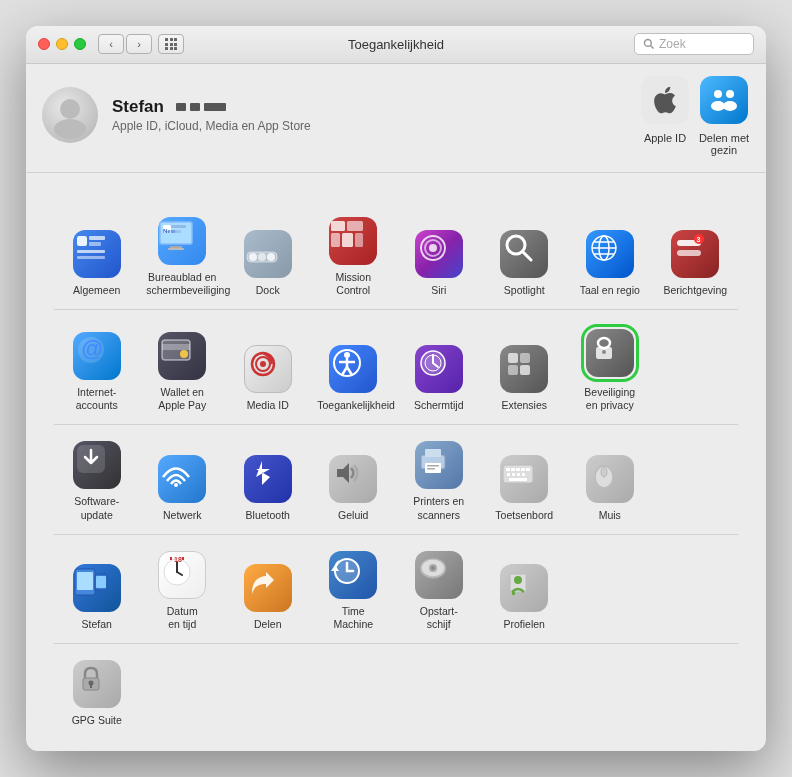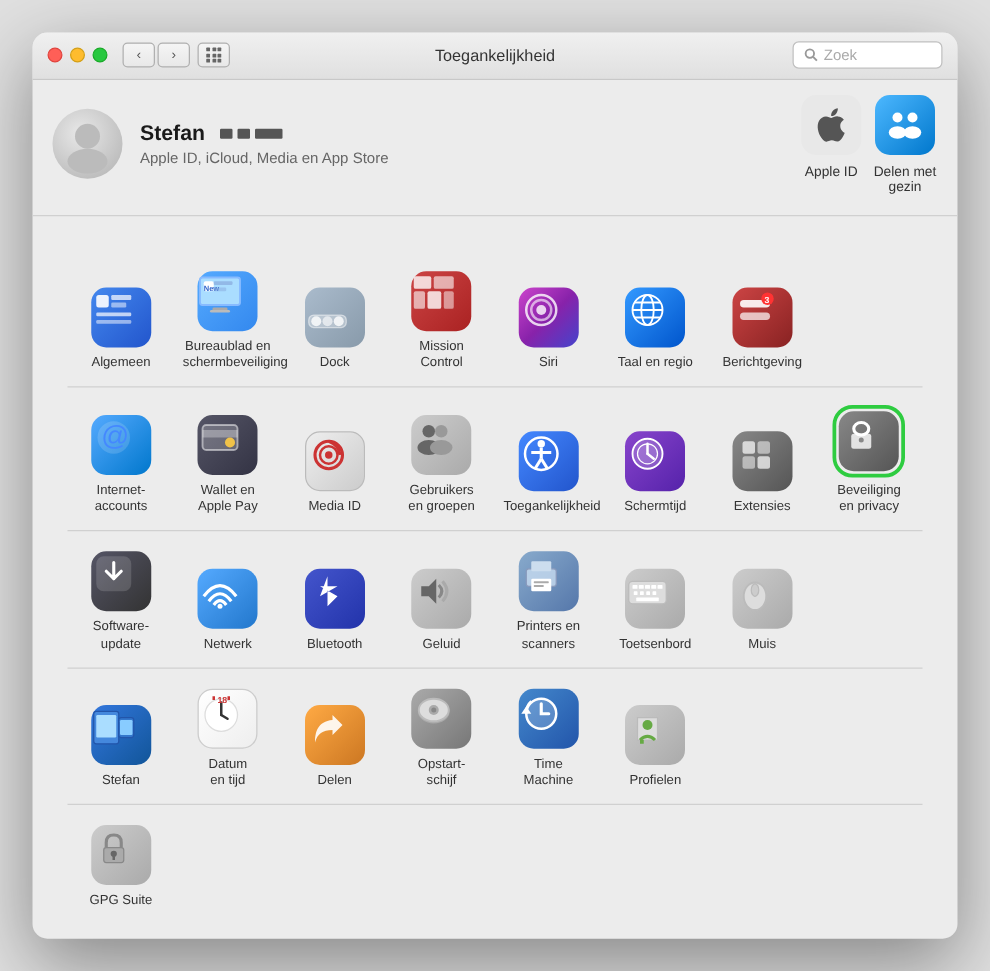--- a/index.html
+++ b/index.html
@@ -441,20 +441,29 @@
             <div class="icon-img icon-siri"><svg width="36" height="36" viewBox="0 0 36 36">
       <circle cx="18" cy="18" r="12" fill="none" stroke="rgba(255,255,255,0.8)" stroke-width="2"></circle>
       <circle cx="18" cy="18" r="8" fill="none" stroke="rgba(255,255,255,0.6)" stroke-width="2"></circle>
       <circle cx="18" cy="18" r="4" fill="rgba(255,255,255,0.8)"></circle>
     </svg></div>
           </div>
           <span class="icon-label">Siri</span>
         </div>
         <div class="icon-item">
           <div class="icon-wrapper">
+            <div class="icon-img icon-spotlight"><svg width="36" height="36" viewBox="0 0 36 36">
+      <circle cx="16" cy="15" r="9" fill="none" stroke="white" stroke-width="3"></circle>
+      <line x1="23" y1="22" x2="31" y2="30" stroke="white" stroke-width="3" stroke-linecap="round"></line>
+    </svg></div>
+          </div>
+          <span class="icon-label">Spotlight</span>
+        </div>
+        <div class="icon-item">
+          <div class="icon-wrapper">
             <div class="icon-img icon-language"><svg width="36" height="36" viewBox="0 0 36 36">
       <circle cx="18" cy="18" r="12" fill="none" stroke="white" stroke-width="1.5"></circle>
       <ellipse cx="18" cy="18" rx="5" ry="12" fill="none" stroke="white" stroke-width="1.5"></ellipse>
       <line x1="6" y1="18" x2="30" y2="18" stroke="white" stroke-width="1.5"></line>
       <line x1="8" y1="12" x2="28" y2="12" stroke="white" stroke-width="1.5"></line>
       <line x1="8" y1="24" x2="28" y2="24" stroke="white" stroke-width="1.5"></line>
     </svg></div>
           </div>
           <span class="icon-label">Taal en regio</span>
         </div>
@@ -495,31 +504,20 @@
         <div class="icon-item">
           <div class="icon-wrapper">
             <div class="icon-img icon-touchid"><svg width="36" height="36" viewBox="0 0 36 36">
       <circle cx="18" cy="18" r="11" fill="none" stroke="#cc3333" stroke-width="2.5"></circle>
       <circle cx="18" cy="18" r="7" fill="none" stroke="#cc3333" stroke-width="2"></circle>
       <circle cx="18" cy="18" r="3" fill="#cc3333"></circle>
       <path d="M18 7 Q26 10 27 18" fill="none" stroke="#cc3333" stroke-width="2.5"></path>
     </svg></div>
           </div>
           <span class="icon-label">Media ID</span>
-        </div>
-        <div class="icon-item">
-          <div class="icon-wrapper">
-            <div class="icon-img icon-users"><svg width="36" height="36" viewBox="0 0 36 36">
-      <circle cx="14" cy="13" r="5" fill="#666"></circle>
-      <ellipse cx="14" cy="26" rx="9" ry="6" fill="#666"></ellipse>
-      <circle cx="24" cy="13" r="5" fill="#999"></circle>
-      <ellipse cx="24" cy="26" rx="9" ry="6" fill="#999"></ellipse>
-    </svg></div>
-          </div>
-          <span class="icon-label">Gebruikers<br>en groepen</span>
         </div>
         <div class="icon-item">
           <div class="icon-wrapper">
             <div class="icon-img icon-accessibility"><svg width="36" height="36" viewBox="0 0 36 36">
       <circle cx="18" cy="18" r="13" fill="none" stroke="white" stroke-width="2"></circle>
       <circle cx="18" cy="10" r="3" fill="white"></circle>
       <line x1="18" y1="13" x2="18" y2="22" stroke="white" stroke-width="2.5"></line>
       <line x1="10" y1="17" x2="26" y2="17" stroke="white" stroke-width="2.5"></line>
       <line x1="18" y1="22" x2="13" y2="30" stroke="white" stroke-width="2.5"></line>
       <line x1="18" y1="22" x2="23" y2="30" stroke="white" stroke-width="2.5"></line>
@@ -672,42 +670,42 @@
         <div class="icon-item">
           <div class="icon-wrapper">
             <div class="icon-img icon-sharing"><svg width="36" height="36" viewBox="0 0 36 36">
       <path d="M22 8 L30 16 L22 24 L22 20 C14 20 10 23 8 30 C8 22 10 13 22 12 Z" fill="white" opacity="0.9"></path>
     </svg></div>
           </div>
           <span class="icon-label">Delen</span>
         </div>
         <div class="icon-item">
           <div class="icon-wrapper">
+            <div class="icon-img icon-timemachine"><svg width="36" height="36" viewBox="0 0 36 36">
+      <circle cx="18" cy="20" r="12" fill="rgba(255,255,255,0.2)" stroke="white" stroke-width="2"></circle>
+      <path d="M18 12 L18 20 L24 20" fill="none" stroke="white" stroke-width="2.5" stroke-linecap="round"></path>
+      <path d="M10 10 A12 12 0 0 0 6 20" fill="none" stroke="white" stroke-width="2"></path>
+      <polygon points="6,14 10,20 2,20" fill="white"></polygon>
+    </svg></div>
+          </div>
+          <span class="icon-label">Time<br>Machine</span>
+        </div>
+        <div class="icon-item">
+          <div class="icon-wrapper">
             <div class="icon-img icon-startup"><svg width="36" height="36" viewBox="0 0 36 36">
       <ellipse cx="18" cy="18" rx="12" ry="9" fill="#ccc" stroke="#aaa" stroke-width="1.5"></ellipse>
       <ellipse cx="18" cy="17" rx="12" ry="9" fill="#ddd" stroke="#bbb" stroke-width="1.5"></ellipse>
       <circle cx="18" cy="17" r="4" fill="#aaa"></circle>
       <circle cx="18" cy="17" r="2" fill="#888"></circle>
     </svg></div>
           </div>
           <span class="icon-label">Opstart-<br>schijf</span>
         </div>
         <div class="icon-item">
           <div class="icon-wrapper">
-            <div class="icon-img icon-timemachine"><svg width="36" height="36" viewBox="0 0 36 36">
-      <circle cx="18" cy="20" r="12" fill="rgba(255,255,255,0.2)" stroke="white" stroke-width="2"></circle>
-      <path d="M18 12 L18 20 L24 20" fill="none" stroke="white" stroke-width="2.5" stroke-linecap="round"></path>
-      <path d="M10 10 A12 12 0 0 0 6 20" fill="none" stroke="white" stroke-width="2"></path>
-      <polygon points="6,14 10,20 2,20" fill="white"></polygon>
-    </svg></div>
-          </div>
-          <span class="icon-label">Time<br>Machine</span>
-        </div>
-        <div class="icon-item">
-          <div class="icon-wrapper">
             <div class="icon-img icon-profiles"><svg width="36" height="36" viewBox="0 0 36 36">
       <path d="M10 28 L10 10 L26 10 L26 28 Z" fill="#ddd" stroke="#bbb" stroke-width="1"></path>
       <path d="M12 28 Q18 22 24 28" fill="none" stroke="#66aa44" stroke-width="2.5"></path>
       <circle cx="18" cy="16" r="4" fill="#66aa44"></circle>
       <rect x="12" y="28" width="3" height="3" fill="#66aa44"></rect>
     </svg></div>
           </div>
           <span class="icon-label">Profielen</span>
         </div>
       </div>

